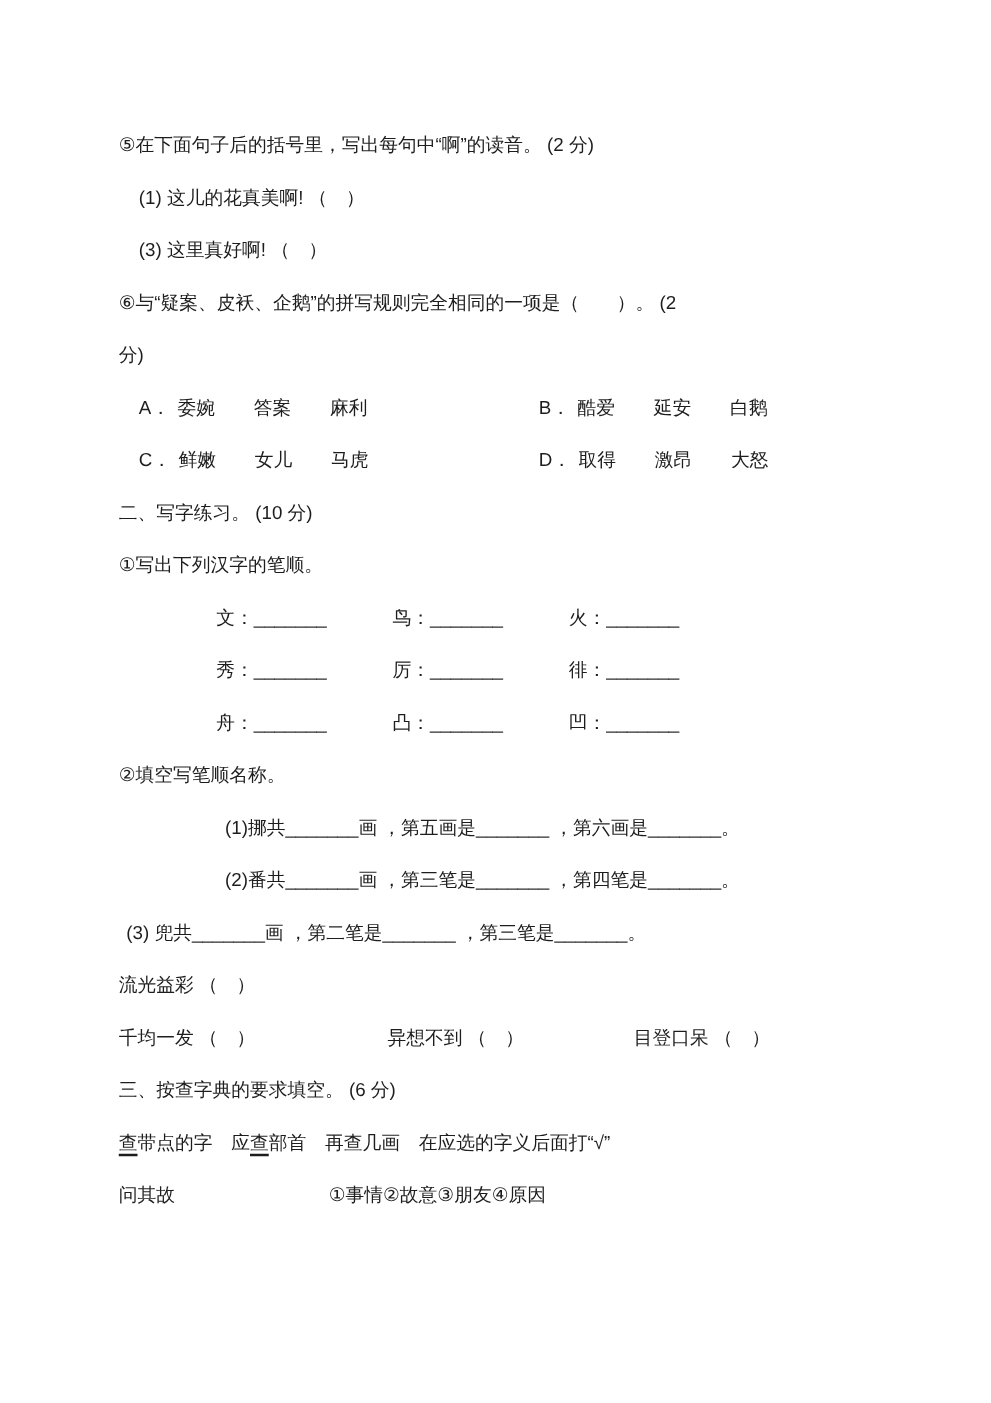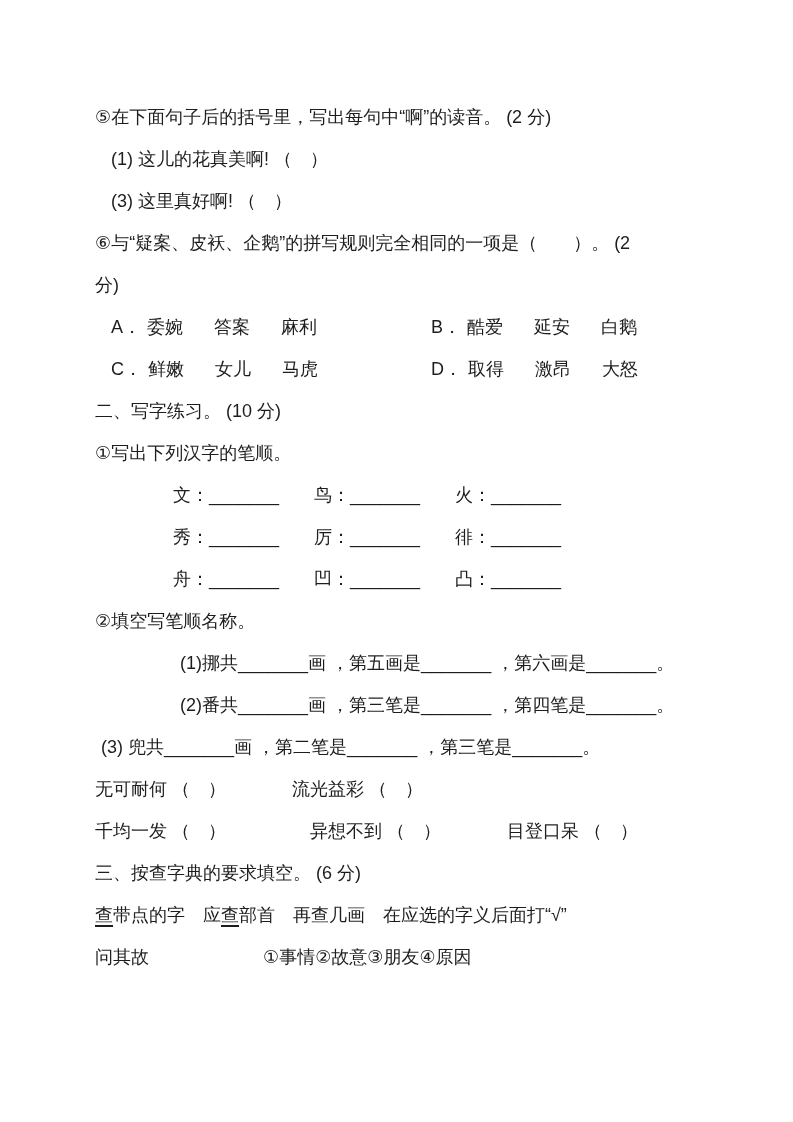--- a/index.html
+++ b/index.html
@@ -2,21 +2,21 @@
 <html><head>
 <meta charset="utf-8">
 <style>
   html,body{margin:0;padding:0;background:#ffffff;}
   .page{
     position:relative;
     width:793px;height:1122px;
     background:#ffffff;
     color:#1d1d1d;
     font-family:"Liberation Sans","DejaVu Sans",sans-serif;
-    font-size:18px;
+    font-size:15px;
     overflow:hidden;
   }
   .content{padding:103px 70px 0 95px;}
   .line{
     height:28px;line-height:28px;
     margin-bottom:14px;
     white-space:nowrap;
   }
   .row{display:flex;}
   .indent16{padding-left:16px;}
@@ -93,29 +93,28 @@
       <span class="grid-cell">鸟：_______</span>
       <span class="grid-cell">火：_______</span>
     </div>
     <div class="line row grid-row">
       <span class="grid-cell">秀：_______</span>
       <span class="grid-cell">厉：_______</span>
       <span class="grid-cell">徘：_______</span>
     </div>
     <div class="line row grid-row">
       <span class="grid-cell">舟：_______</span>
+      <span class="grid-cell">凸：_______</span>
       <span class="grid-cell">凹：_______</span>
-      <span class="grid-cell">凸：_______</span>
     </div>
     <div class="line">②填空写笔顺名称。</div>
     <div class="line fill-deep">(1)挪共_______画 ，第五画是_______ ，第六画是_______。</div>
     <div class="line fill-deep">(2)番共_______画 ，第三笔是_______ ，第四笔是_______。</div>
     <div class="line fill-shallow">(3) 兜共_______画 ，第二笔是_______ ，第三笔是_______。</div>
     <div class="line row">
-      <span class="w3-c2">无可耐何 （　）</span>
       <span>流光益彩 （　）</span>
     </div>
     <div class="line row">
       <span class="w3-c1">千均一发 （　）</span>
       <span class="w3-c2">异想不到 （　）</span>
       <span>目登口呆 （　）</span>
     </div>
 
     <div class="line">三、按查字典的要求填空。 (6 分)</div>
     <div class="line">

